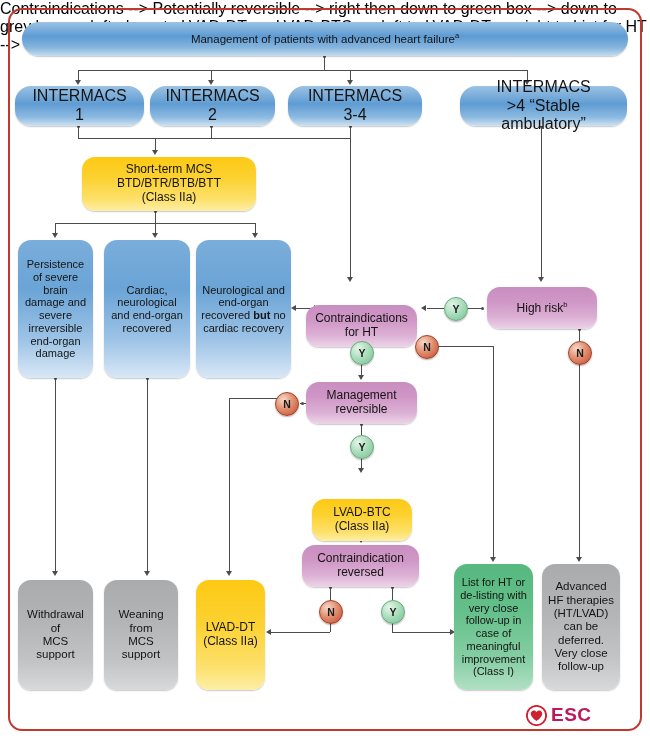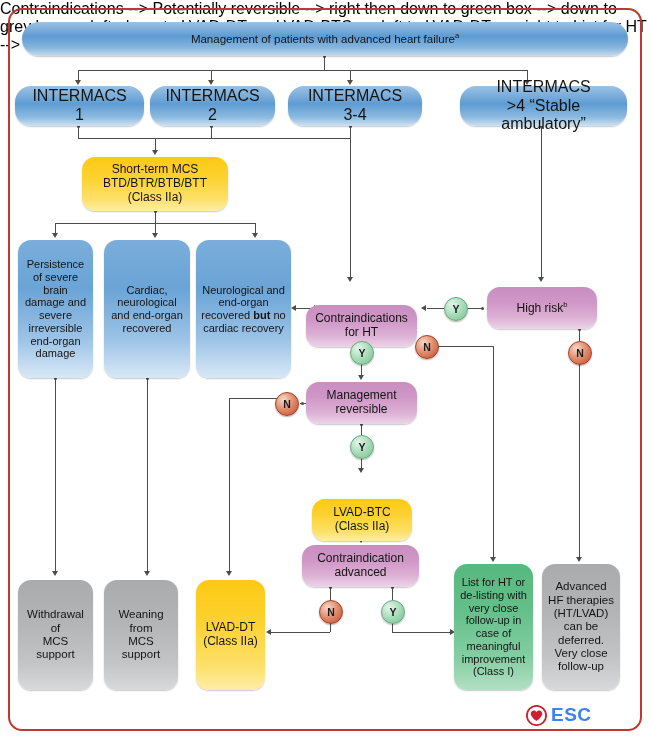--- a/index.html
+++ b/index.html
@@ -132,21 +132,21 @@
     left:519px;top:704px;
     display:flex;align-items:center;gap:4px;
     z-index:6;
     background:#ffffff;
     padding:0 7px;
   }
   #esc .heart{
     position:relative;width:21px;height:21px;
   }
   #esc .esc-text{
-    font-size:19px;font-weight:bold;letter-spacing:.5px;color:#3b82f6;
+    font-size:19px;font-weight:bold;letter-spacing:.5px;color:#be185d;
   }
 </style>
 </head>
 <body>
 
 <div id="canvas">
 
   <div id="frame"></div>
 
   
@@ -198,21 +198,21 @@
   
   <div class="ln v" style="left:350px;top:138px;height:140px;"></div>
   <div class="arw down" style="left:346.5px;top:277px;"></div>
 
   
   <div class="ln v" style="left:541px;top:126px;height:152px;"></div>
   <div class="dot" style="left:540px;top:125px;"></div>
   <div class="arw down" style="left:537.5px;top:277px;"></div>
 
   
-  <div class="node yellow" style="left:82px;top:157px;width:146px;height:54px;">
+  <div class="node yellow" style="left:82px;top:157px;width:174px;height:54px;">
     <span class="txt"><span>Short-term MCS</span><br><span>BTD/BTR/BTB/BTT</span><br><span>(Class IIa)</span></span>
   </div>
 
   
   <div class="ln v" style="left:155px;top:211px;height:12px;"></div>
   <div class="dot" style="left:154px;top:210px;"></div>
   <div class="ln h" style="left:55px;top:223px;width:200px;"></div>
   <div class="ln v" style="left:55px;top:223px;height:11px;"></div>
   <div class="ln v" style="left:155px;top:223px;height:11px;"></div>
   <div class="ln v" style="left:255px;top:223px;height:11px;"></div>
@@ -317,21 +317,21 @@
     <span class="txt"><span>LVAD-BTC</span><br><span>(Class IIa)</span></span>
   </div>
 
   
   <div class="ln v" style="left:361px;top:517px;height:23px;"></div>
   <div class="dot" style="left:360px;top:516px;"></div>
   <div class="arw down" style="left:357.5px;top:538px;"></div>
 
   
   <div class="node purple" style="left:302px;top:545px;width:117px;height:42px;">
-    <span class="txt"><span>Contraindication</span><br><span>advanced</span></span>
+    <span class="txt"><span>Contraindication</span><br><span>reversed</span></span>
   </div>
 
    left to LVAD-DT --&gt;
   <div class="ln v" style="left:330px;top:587px;height:13px;"></div>
   <div class="dot" style="left:329px;top:586px;"></div>
   <div class="ln v" style="left:330px;top:622px;height:10px;"></div>
   <div class="ln h" style="left:271px;top:632px;width:59px;"></div>
   <div class="arw left" style="left:266px;top:628.5px;"></div>
   <div class="bullet n" style="left:319px;top:600px;">
     <span>N</span>

